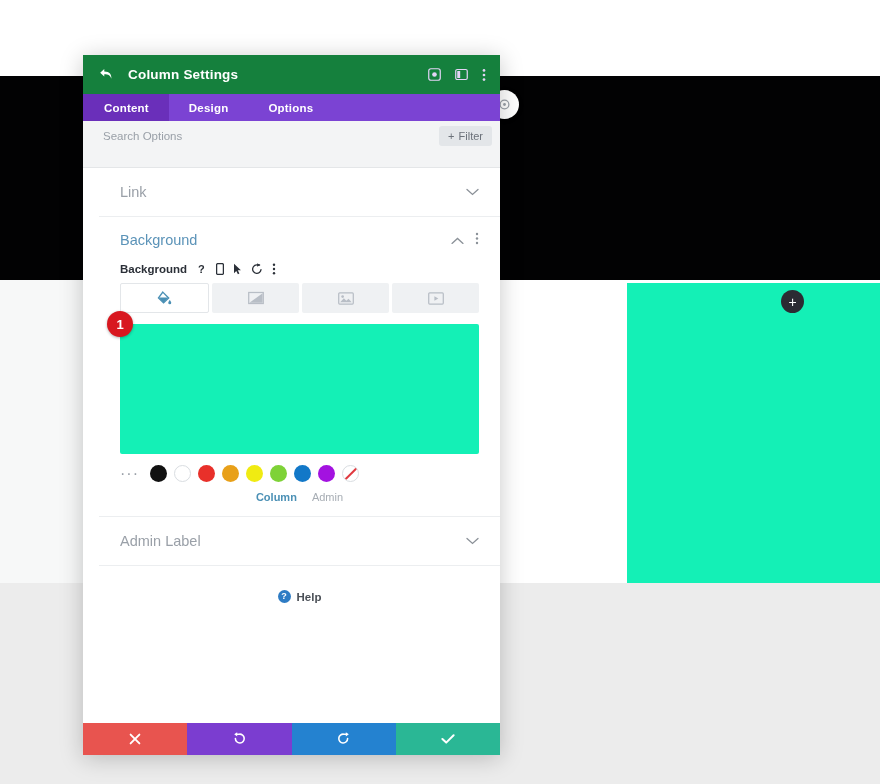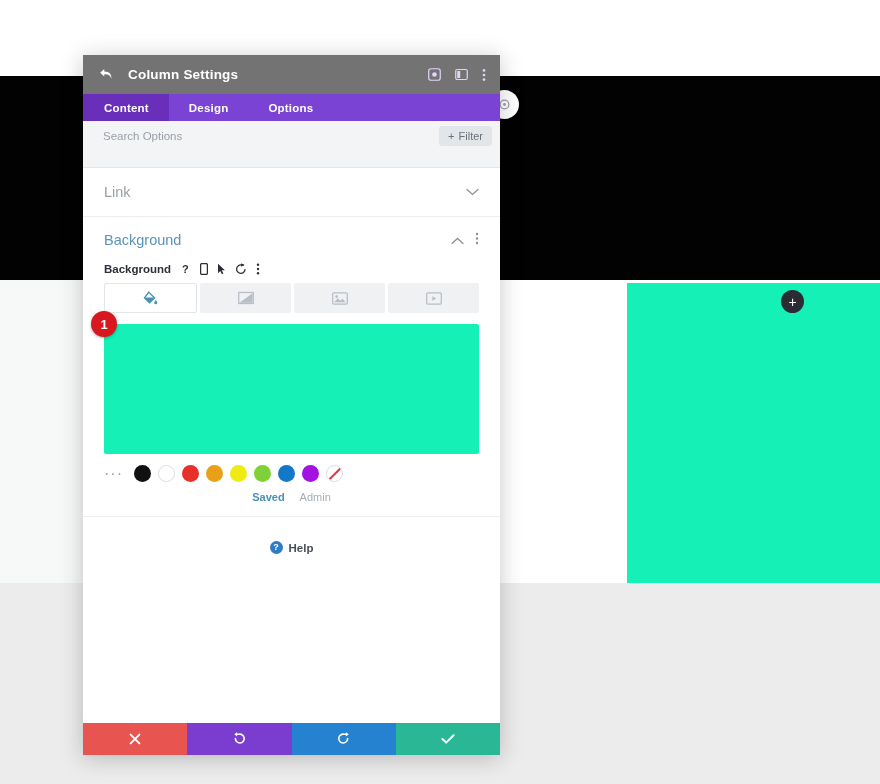--- a/index.html
+++ b/index.html
@@ -116,21 +116,21 @@
     background: #ffffff;
     box-shadow: 0 3px 22px rgba(0,0,0,0.22);
     overflow: hidden;
     display: flex;
     flex-direction: column;
   }
 
   
   .m-header {
     height: 39px;
-    background: #737373;
+    background: #15803d;
     display: flex;
     align-items: center;
     padding: 0 14px 0 16px;
     flex: 0 0 auto;
   }
   .m-back {
     color: #ffffff;
     display: flex;
     align-items: center;
     cursor: pointer;
@@ -208,20 +208,21 @@
     gap: 4px;
     cursor: pointer;
     white-space: nowrap;
   }
 
   
   .m-body {
     flex: 1 1 auto;
     overflow: hidden;
     background: #ffffff;
+    padding-left: 16px;
   }
 
   
   .acc-row {
     height: 48px;
     display: flex;
     align-items: center;
     padding: 0 21px;
     border-bottom: 1px solid #eceef0;
     cursor: pointer;
@@ -603,25 +604,33 @@
         <span class="sw" style="background:#e8302a"></span>
         <span class="sw" style="background:#e8a019"></span>
         <span class="sw" style="background:#f0eb12"></span>
         <span class="sw" style="background:#7ed237"></span>
         <span class="sw" style="background:#1278c8"></span>
         <span class="sw" style="background:#a312e0"></span>
         <span class="sw none"></span>
       </div>
 
       <div class="saved-row">
-        <span class="saved-tab active">Saved</span>
+        <span class="saved-tab active">Column</span>
         <span class="saved-tab inactive">Admin</span>
       </div>
     </div>
 
+    <div class="acc-row">
+      <span class="acc-title">Admin Label</span>
+      <span class="acc-chev">
+        <svg width="13" height="8" viewBox="0 0 13 8">
+            <path d="M1 1.4 L6.5 6.4 L12 1.4" fill="none" stroke="currentColor" stroke-width="1.3" stroke-linecap="round"></path>
+          </svg>
+      </span>
+    </div>
 
     <div class="m-help">
       <span class="help-icon">?</span>
       <span class="help-text">Help</span>
     </div>
 
   </div>
 
   <div class="m-footer">
     <div class="fbtn" style="background:#e8544f">

